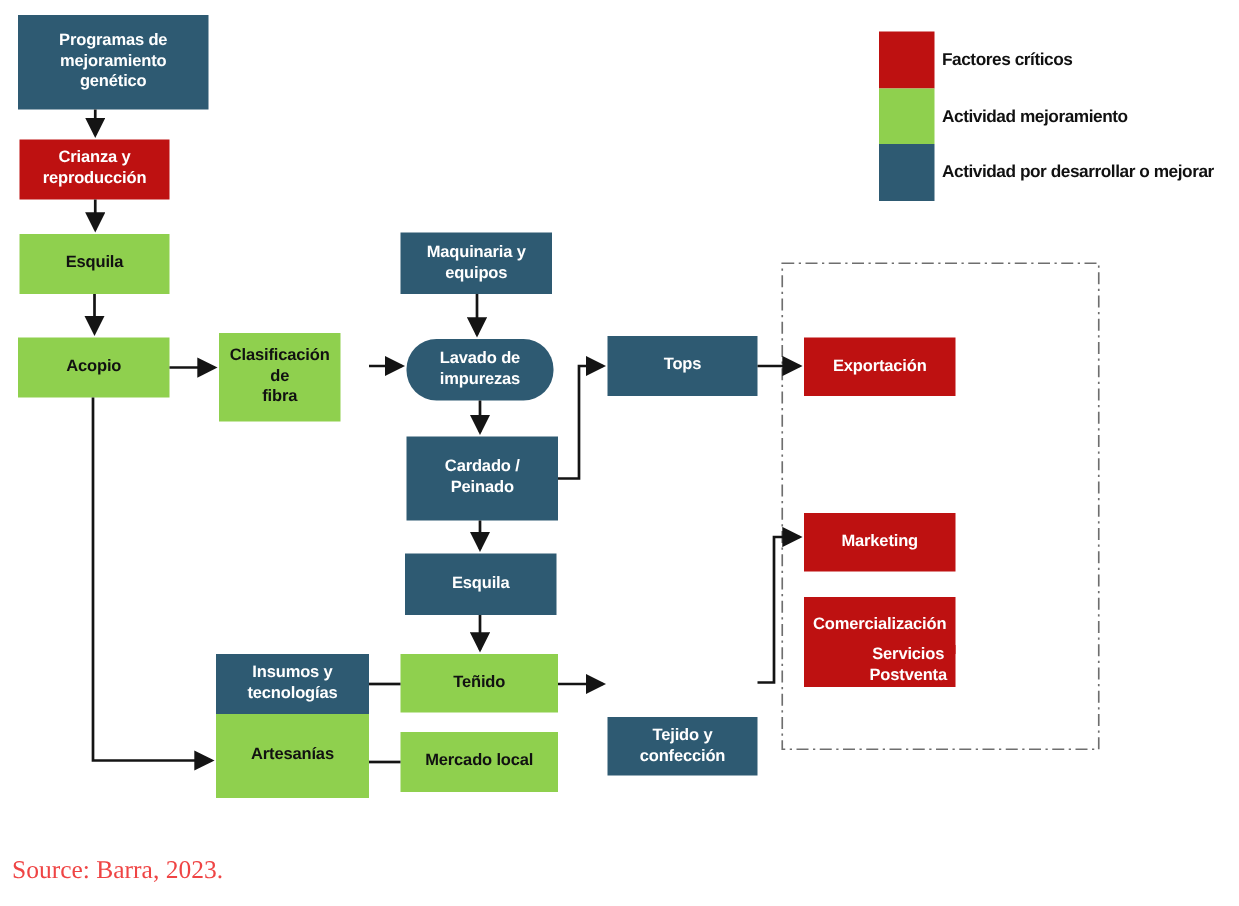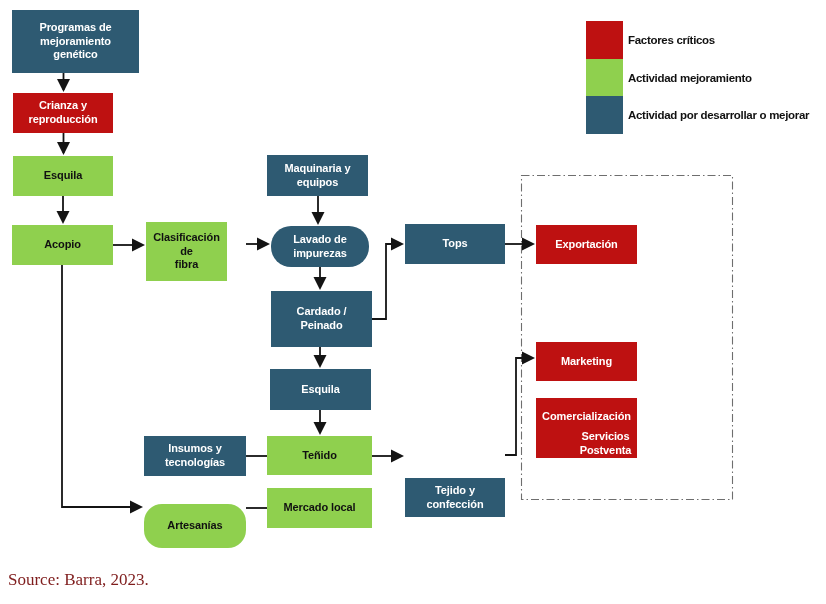--- a/index.html
+++ b/index.html
@@ -20,21 +20,21 @@
   #connectors rect.region{fill:none;stroke:#6e6e6e;stroke-width:1.1;stroke-dasharray:8 3 1.5 3;}
   .legend{position:absolute;left:586px;top:21px;}
   .legend-row{position:absolute;left:0;display:flex;align-items:center;}
   .legend-swatch{width:37px;height:100%;flex:0 0 37px;}
   .legend-label{margin-left:5px;font-weight:bold;font-size:11.5px;letter-spacing:-0.3px;color:#111;white-space:nowrap;}
   .legend-swatch.critical{background:var(--critical,#BE1111);}
   .legend-swatch.developed{background:var(--developed,#8FD04E);}
   .legend-swatch.improve{background:var(--improve,#2E5A72);}
   .source{
     position:absolute;left:8px;top:570px;
-    font-family:"Liberation Serif",serif;font-size:17px;color:#7f1d1d;
+    font-family:"Liberation Serif",serif;font-size:17px;color:#ef4444;
   }
 </style>
 </head>
 <body>
 
 <div id="canvas">
 
   <div class="node improve" style="left:12px;top:10px;width:127px;height:63px;">Programas de
 mejoramiento
 genético</div>
@@ -55,21 +55,21 @@
   <div class="node critical" style="left:536px;top:225px;width:101px;height:39px;">Exportación</div>
   <div class="node improve" style="left:144px;top:436px;width:102px;height:40px;">Insumos y
 tecnologías</div>
   <div class="node developed" style="left:267px;top:436px;width:105px;height:39px;">Teñido</div>
   <div class="node improve" style="left:405px;top:437px;width:100px;height:39px;margin-top:41px;">Tejido y
 confección</div>
   <div class="node critical" style="left:536px;top:342px;width:101px;height:39px;">Marketing</div>
   <div class="node critical" style="left:536px;top:398px;width:101px;height:38px;">Comercialización</div>
   <div class="node critical" style="left:536px;top:430px;width:101px;height:28px;padding-left:40px;">Servicios
 Postventa</div>
-  <div class="node developed" style="left:144px;top:504px;width:102px;height:44px;border-radius:18px;">Artesanías</div>
+  <div class="node developed" style="left:144px;top:476px;width:102px;height:56px;">Artesanías</div>
   <div class="node developed" style="left:267px;top:488px;width:105px;height:40px;">Mercado local</div>
 
   <svg id="connectors" width="826" height="604" viewBox="0 0 826 604">
     <defs>
       <marker id="ah" viewBox="0 0 10 10" markerWidth="7.5" markerHeight="7.5" refX="8.5" refY="5" orient="auto">
         <path d="M0,0 L10,5 L0,10 z" fill="#141414"></path>
       </marker>
     </defs>
     <rect class="region" x="521.5" y="175.5" width="211" height="324"></rect>
     <path class="conn" d="M63.5,73 L63.5,90" marker-end="url(#ah)"></path>

